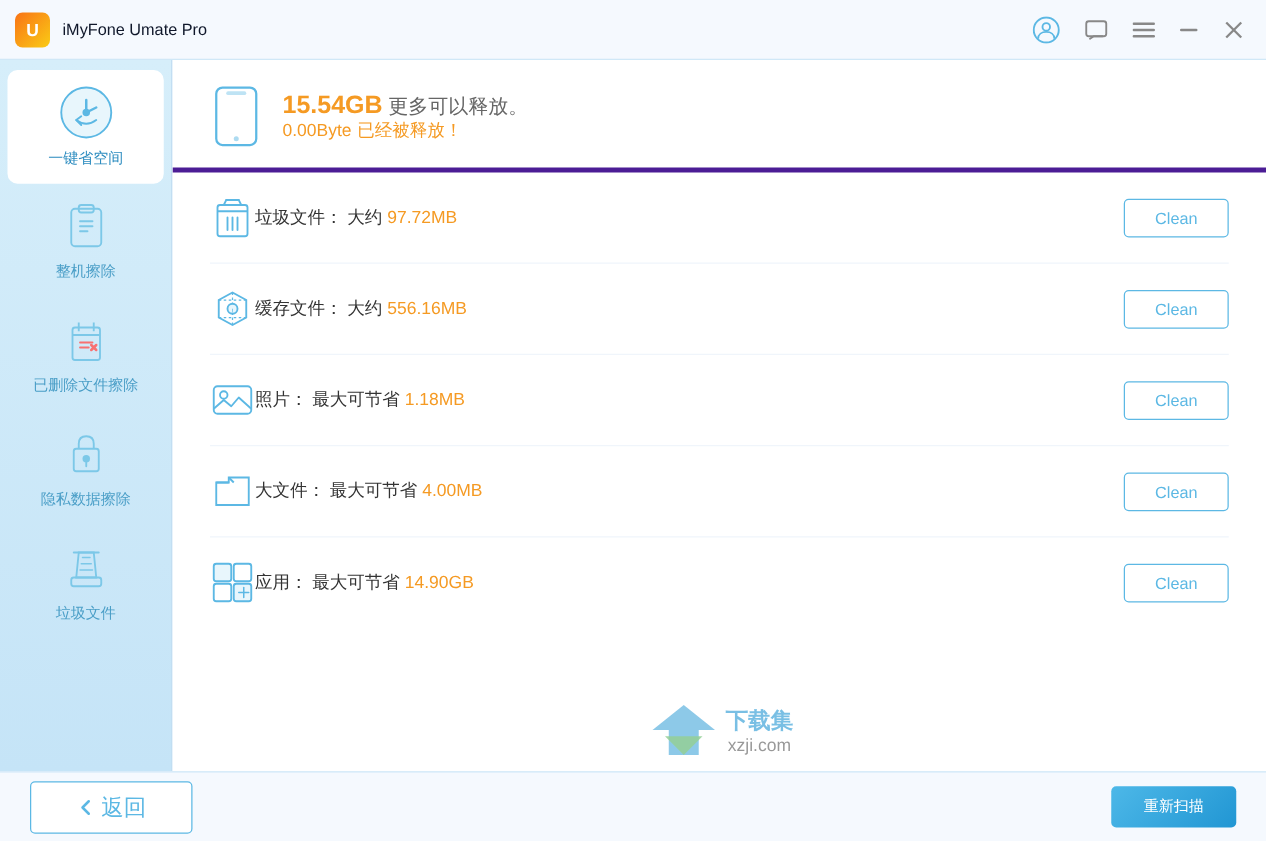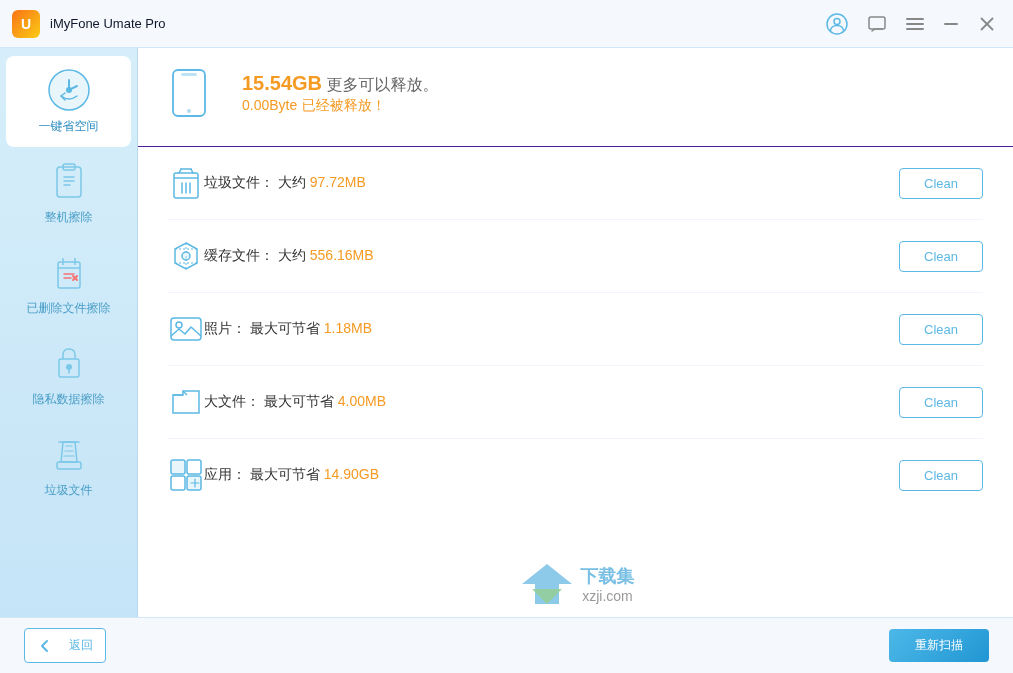--- a/index.html
+++ b/index.html
@@ -126,25 +126,25 @@
     .content {
       flex: 1;
       background: white;
       display: flex;
       flex-direction: column;
       overflow: hidden;
     }
 
     
     .content-header {
-      padding: 20px 30px 28px 30px;
-      border-bottom: 1px solid #4c1d95;
-      display: flex;
-      align-items: center;
-      gap: 32px;
+      padding: 20px 30px 16px 30px;
+      border-bottom: 4px solid #4c1d95;
+      display: flex;
+      align-items: center;
+      gap: 16px;
     }
     .phone-icon {
       color: #5cb8e4;
       font-size: 40px;
     }
     .header-text { }
     .header-size {
       font-size: 20px;
       color: #f59a23;
       font-weight: bold;
@@ -217,27 +217,27 @@
       border-top: 1px solid #d0e8f7;
       display: flex;
       align-items: center;
       justify-content: space-between;
       padding: 0 24px;
       flex-shrink: 0;
     }
     .back-btn {
       display: flex;
       align-items: center;
-      gap: 16px;
-      padding: 8px 12px;
+      gap: 4px;
+      padding: 8px 36px;
       border: 1.5px solid #5cb8e4;
       border-radius: 4px;
       background: white;
       color: #5cb8e4;
-      font-size: 12px;
+      font-size: 18px;
       cursor: pointer;
     }
     .rescan-btn {
       padding: 8px 24px;
       background: linear-gradient(135deg, #4db8e8, #2196d3);
       border: none;
       border-radius: 4px;
       color: white;
       font-size: 12px;
       cursor: pointer;

